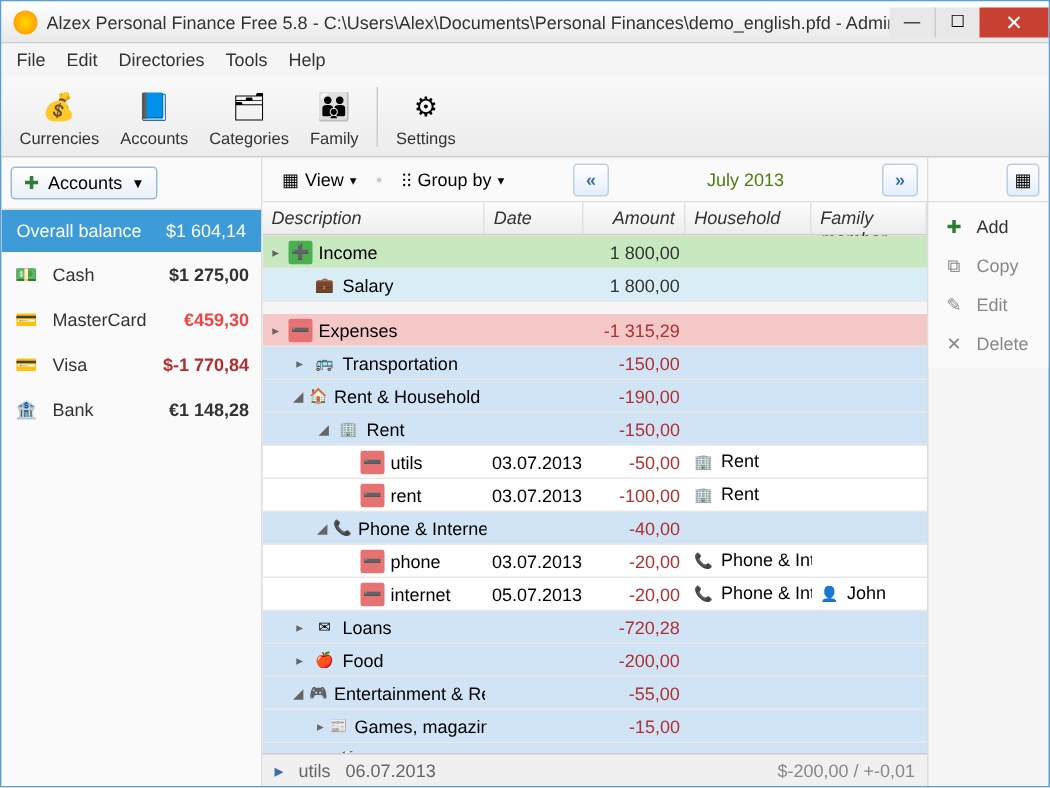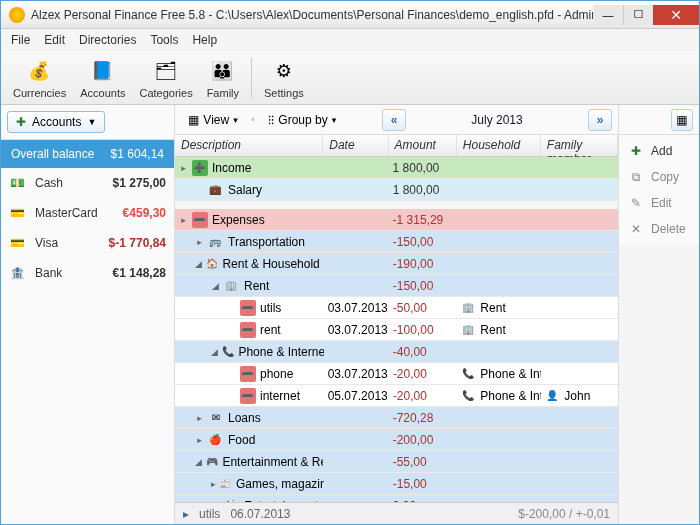--- a/index.html
+++ b/index.html
@@ -27,27 +27,27 @@
 .acct-btn { display: inline-flex; align-items: center; gap: 6px; background: linear-gradient(#fff,#e8f0f8); border: 1px solid #9bbbd8; border-radius: 3px; padding: 3px 8px; }
 .balrow { height: 28px; display: flex; align-items: center; justify-content: space-between; padding: 0 10px; background: #3d9bd8; color: #fff; }
 .acctrow { height: 30px; display: flex; align-items: center; padding: 0 8px; gap: 8px; }
 .acctrow .accicon { width: 18px; height: 18px; border-radius: 3px; display: flex; align-items: center; justify-content: center; font-size: 12px; }
 .acctrow .accname { flex: 1; color: #333; }
 .acctrow .accval { font-weight: bold; }
 .main { flex: 1; display: flex; flex-direction: column; border-right: 1px solid #ddd; overflow: hidden; }
 .filterbar { height: 30px; display: flex; align-items: center; padding: 0 6px; gap: 6px; border-bottom: 1px solid #ddd; background: #fafafa; }
 .fbtn { display: inline-flex; align-items: center; gap: 4px; padding: 2px 6px; border: 1px solid transparent; border-radius: 2px; }
 .navbtn { width: 24px; height: 22px; border: 1px solid #b8cfe5; background: linear-gradient(#fff,#e3eefb); display: flex; align-items: center; justify-content: center; border-radius: 3px; color: #3a6ea5; font-weight: bold; }
-.period { flex: 0 0 170px; text-align: center; color: #0f172a; }
+.period { flex: 0 0 170px; text-align: center; color: #4d7c0f; }
 .spacer { flex: 1; }
 .gridhdr { height: 22px; display: flex; background: linear-gradient(#fdfdfd,#ececec); border-bottom: 1px solid #ccc; }
 .gridhdr > div { padding: 3px 6px; border-right: 1px solid #e0e0e0; color: #333; font-style: italic; }
 .col-desc { width: 150px; }
 .col-date { width: 66px; }
-.col-amt { width: 69px; }
+.col-amt { width: 69px; text-align: right; }
 .col-cat { width: 85px; }
 .col-fam { width: 78px; }
 .gridbody { flex: 1; overflow-y: auto; }
 .row { height: 22px; display: flex; align-items: center; border-bottom: 1px solid #e8e8e8; }
 .row > div { padding: 0 4px; white-space: nowrap; overflow: hidden; }
 .row .desc { display: flex; align-items: center; gap: 4px; }
 .row.income { background: #c8e8c0; }
 .row.income-sub { background: #d8edf5; }
 .row.expense { background: #f5c8c8; }
 .row.blue { background: #d0e4f5; }

